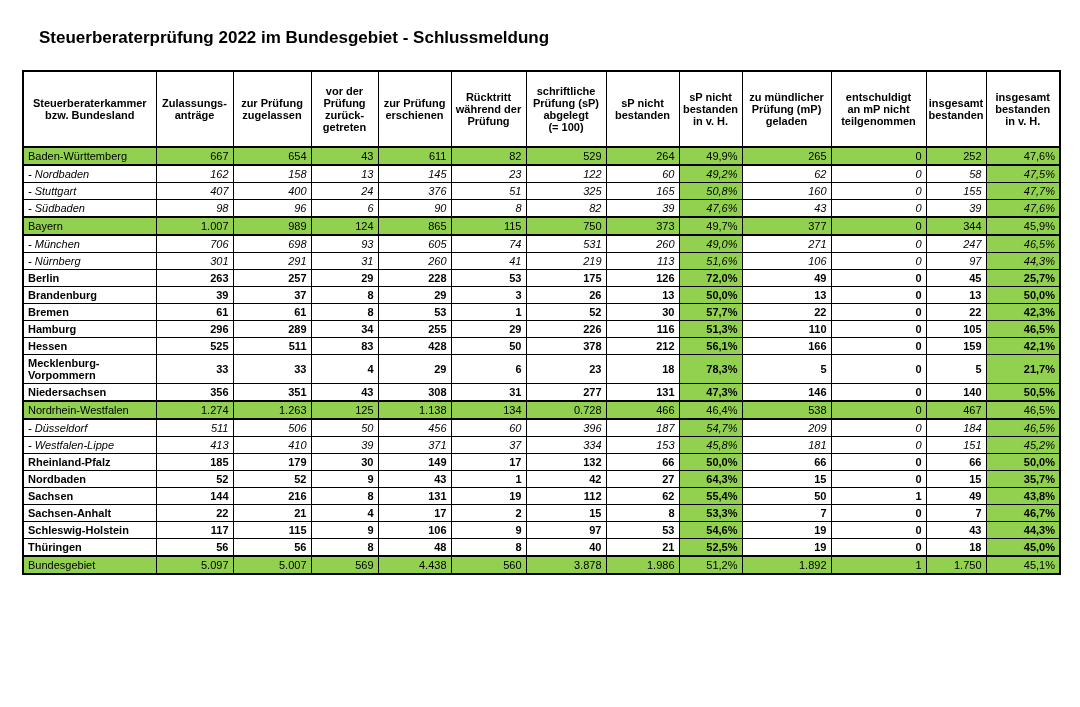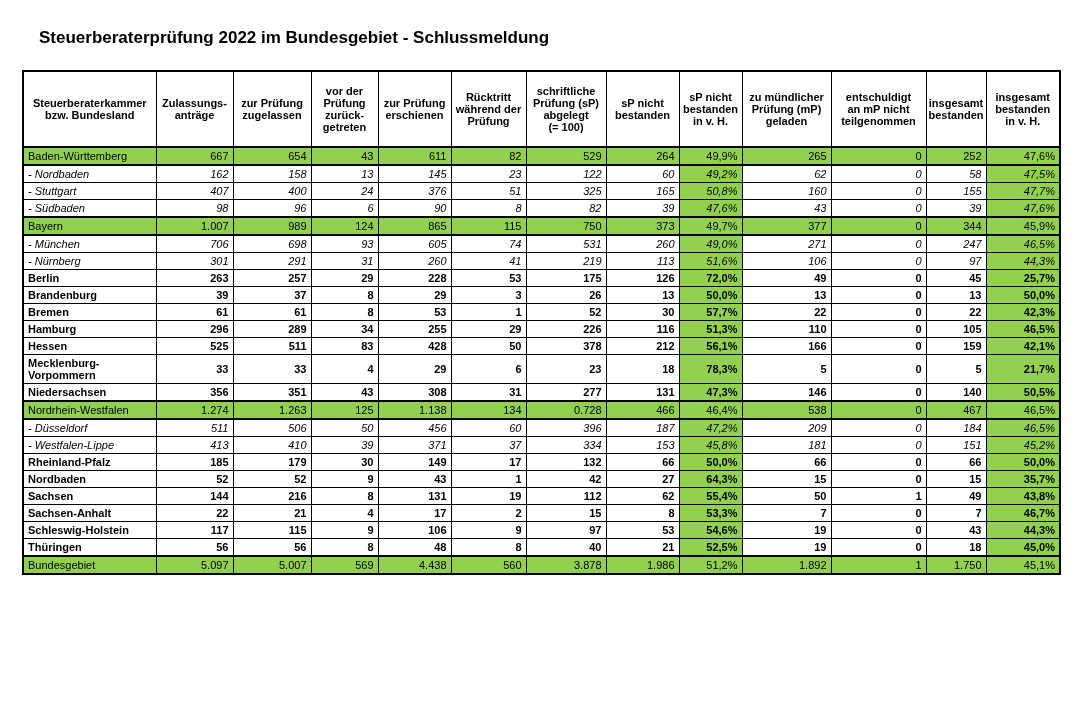--- a/index.html
+++ b/index.html
@@ -343,21 +343,21 @@
         </tr>
         <tr class="sub">
           <td class="label">- Düsseldorf</td>
           <td class="num">511</td>
           <td class="num">506</td>
           <td class="num">50</td>
           <td class="num">456</td>
           <td class="num">60</td>
           <td class="num">396</td>
           <td class="num">187</td>
-          <td class="num green">47,2%</td>
+          <td class="num green">54,7%</td>
           <td class="num">209</td>
           <td class="num">0</td>
           <td class="num">184</td>
           <td class="num green">46,5%</td>
         </tr>
         <tr class="sub">
           <td class="label">- Westfalen-Lippe</td>
           <td class="num">413</td>
           <td class="num">410</td>
           <td class="num">39</td>

